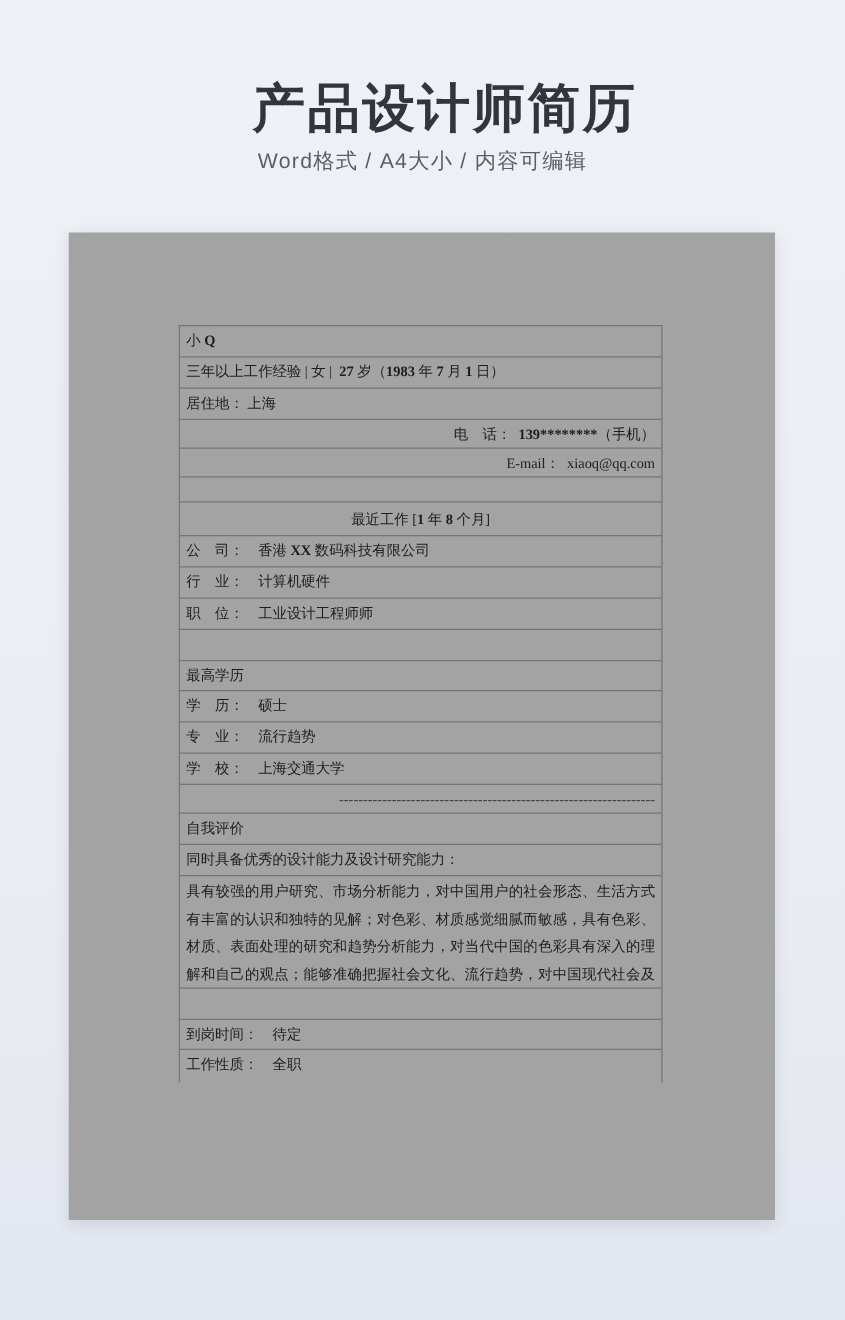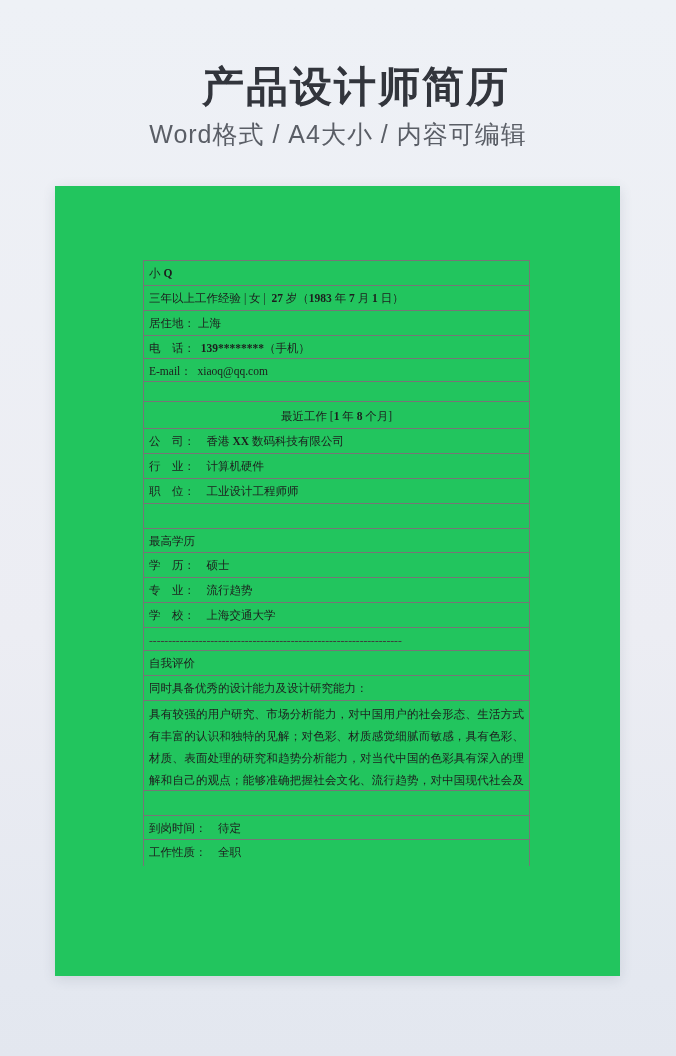--- a/index.html
+++ b/index.html
@@ -8,41 +8,41 @@
     background: linear-gradient(180deg, #eef1f6 0%, #ecedf3 60%, #e4e8f0 93%, #e3e7ef 100%);
     font-family:"Liberation Sans","DejaVu Sans",sans-serif;
   }
   .poster-header { position:absolute; top:64px; left:0; width:676px; text-align:center; }
   .poster-title {
     font-family:"Liberation Sans","DejaVu Sans",sans-serif;
     font-weight:800; font-size:42px; line-height:1.1;
     color:#32353c; letter-spacing:2px;margin-left:36px;
   }
   .poster-subtitle {
-    margin-top:9px; font-weight:400; font-size:25px; line-height:1.2;
+    margin-top:9px; font-weight:400; font-size:17px; line-height:1.2;
     color:#5a5e66; letter-spacing:1px;
   }
   .page {
     position:absolute; left:55px; top:186px; width:565px; height:790px;
-    background:#22c55e; box-shadow:0 3px 12px rgba(60,70,90,0.14);
+    background:#a3a3a3; box-shadow:0 3px 12px rgba(60,70,90,0.14);
   }
   .rtable {
     position:absolute; left:88px; top:74px; width:387px;
     border:1px solid #767676; border-bottom:none; box-sizing:border-box;
     font-family:"Liberation Serif","DejaVu Serif",serif;
     font-size:11.5px; color:#1d1d1d;
   }
   .row {
     box-sizing:border-box; border-bottom:1px solid #767676;
     padding:4px 5px 0 5px; white-space:pre-wrap; overflow:hidden;
     height:25px; line-height:1.45;
   }
   .row:last-child { border-bottom:none; }
   .row b { font-weight:700; }
-  .h20{height:20px;} .h23{height:23px;} .h24{height:24px;}
+  .h20{height:20px;} .h23{height:23px;text-align:right;} .h24{height:24px;}
   .h26{height:26px;} .h27{height:27px; padding-top:6px;text-align:center;}
   .para { height:90px; text-align:justify; line-height:22px; padding-top:2px; }
   .dash { color:#3c3c3c; overflow:hidden; }
 </style>
 </head>
 <body>
 
 <div class="poster-header">
   <div class="poster-title">产品设计师简历</div>
   <div class="poster-subtitle">Word格式 / A4大小 / 内容可编辑</div>

